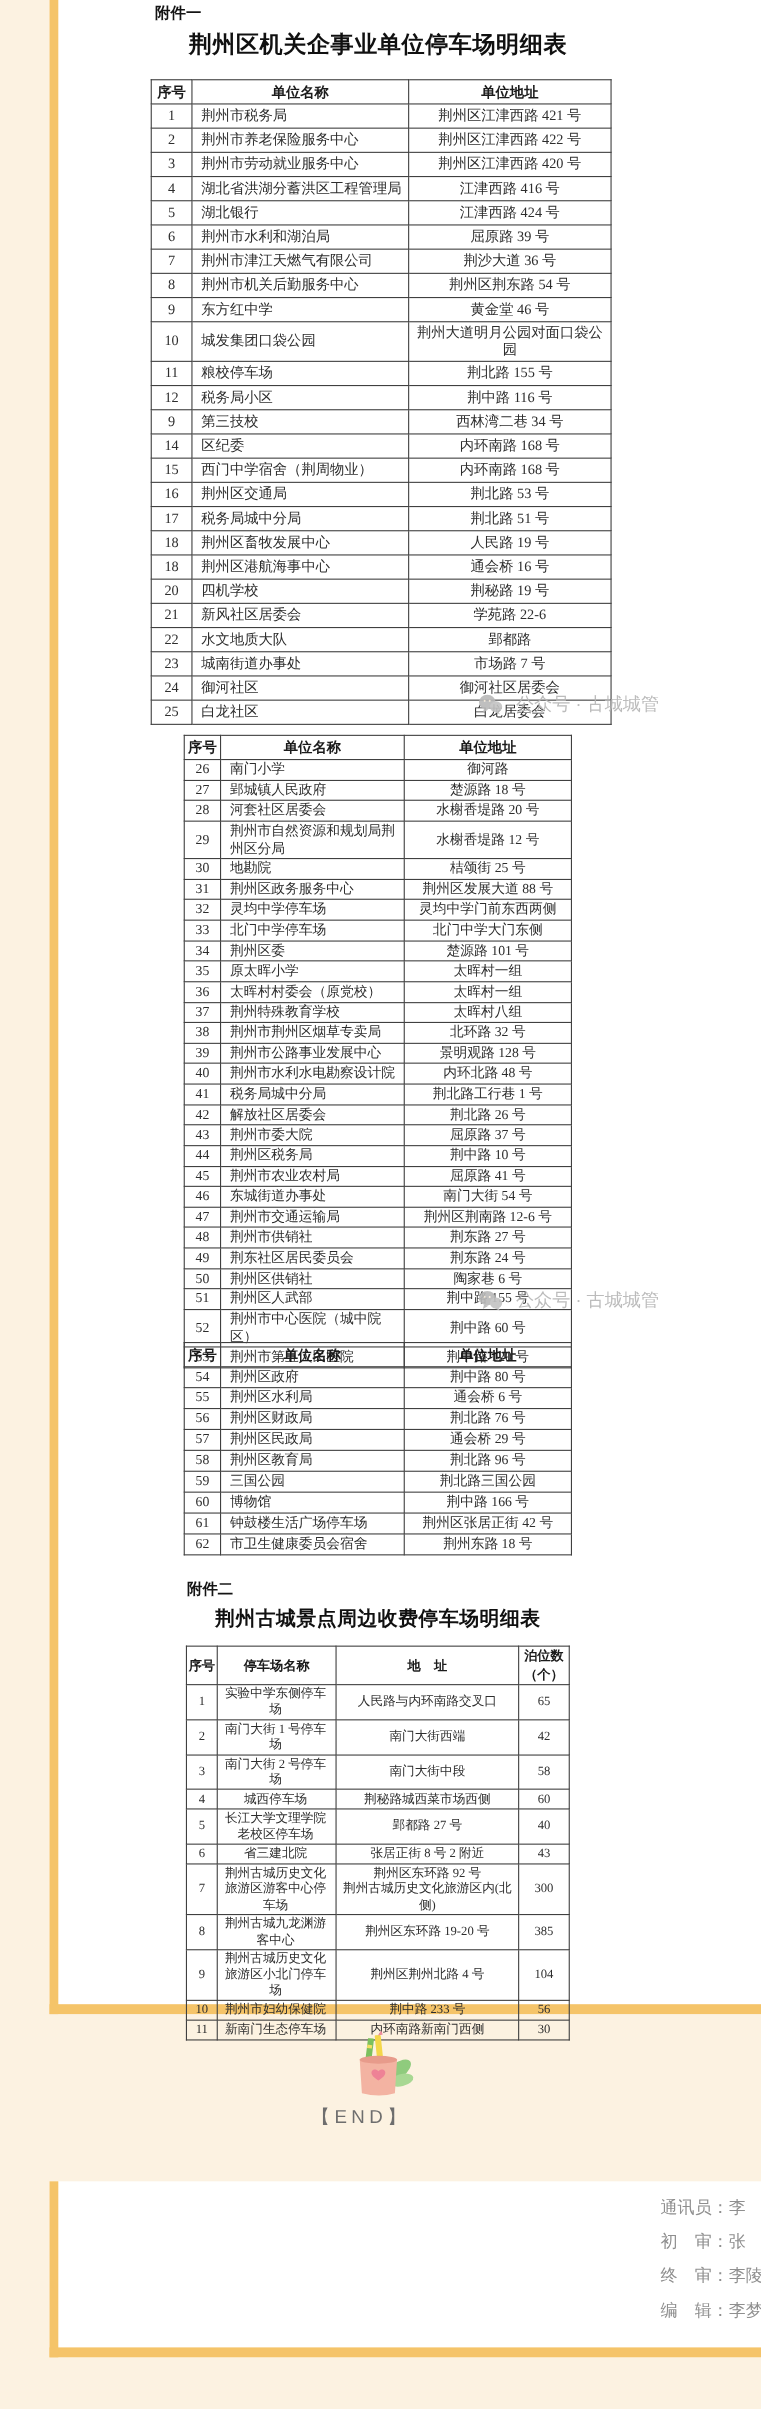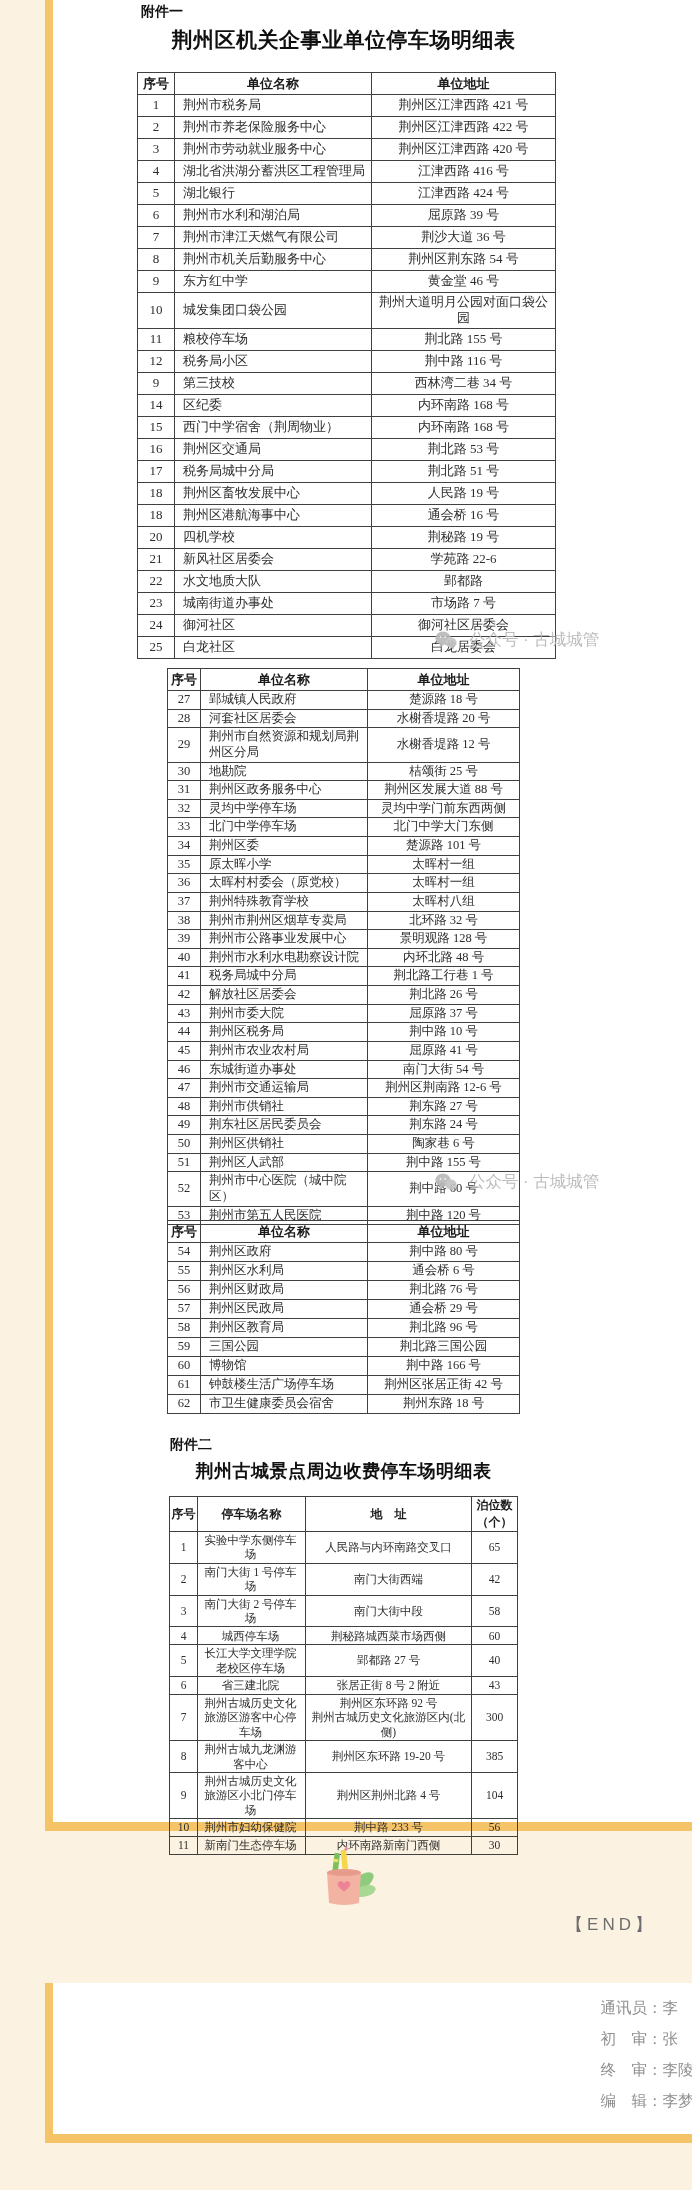--- a/index.html
+++ b/index.html
@@ -50,21 +50,21 @@
   .wm {
     position:absolute; display:flex; align-items:center; gap:12px;
     color:#b5b5b5; font-size:16.5px; font-family:"Liberation Sans", sans-serif;
     opacity:0.9; z-index:5; white-space:nowrap;
   }
   #wm1 { left:382px; top:629px; }
   #wm2 { left:382px; top:1171px; }
 
   #end-illu { position:absolute; left:311px; top:1845px; width:68px; height:64px; }
   #end-text {
-    position:absolute; left:0; top:1913px; width:656px; text-align:right;
+    position:absolute; left:0; top:1913px; width:656px; text-align:center;
     font-size:17px; color:#6e6e6e; letter-spacing:4px;
     font-family:"Liberation Sans", sans-serif;
   }
   .credits {
     padding-top:9px; text-align:right; color:#8f8f8f; font-size:15.5px;
     font-family:"Liberation Sans", sans-serif;
   }
   .credits div { line-height:31px; }
 </style>
 </head>
@@ -237,20 +237,25 @@
         <col style="width:152px">
       </colgroup>
   <thead>
         <tr>
           <th>序号</th>
           <th>单位名称</th>
           <th>单位地址</th>
         </tr>
       </thead>
       <tbody>
+        <tr>
+          <td class="c0">26</td>
+          <td class="c1">南门小学</td>
+          <td class="c2">御河路</td>
+        </tr>
         <tr>
           <td class="c0">27</td>
           <td class="c1">郢城镇人民政府</td>
           <td class="c2">楚源路 18 号</td>
         </tr>
         <tr>
           <td class="c0">28</td>
           <td class="c1">河套社区居委会</td>
           <td class="c2">水榭香堤路 20 号</td>
         </tr>

